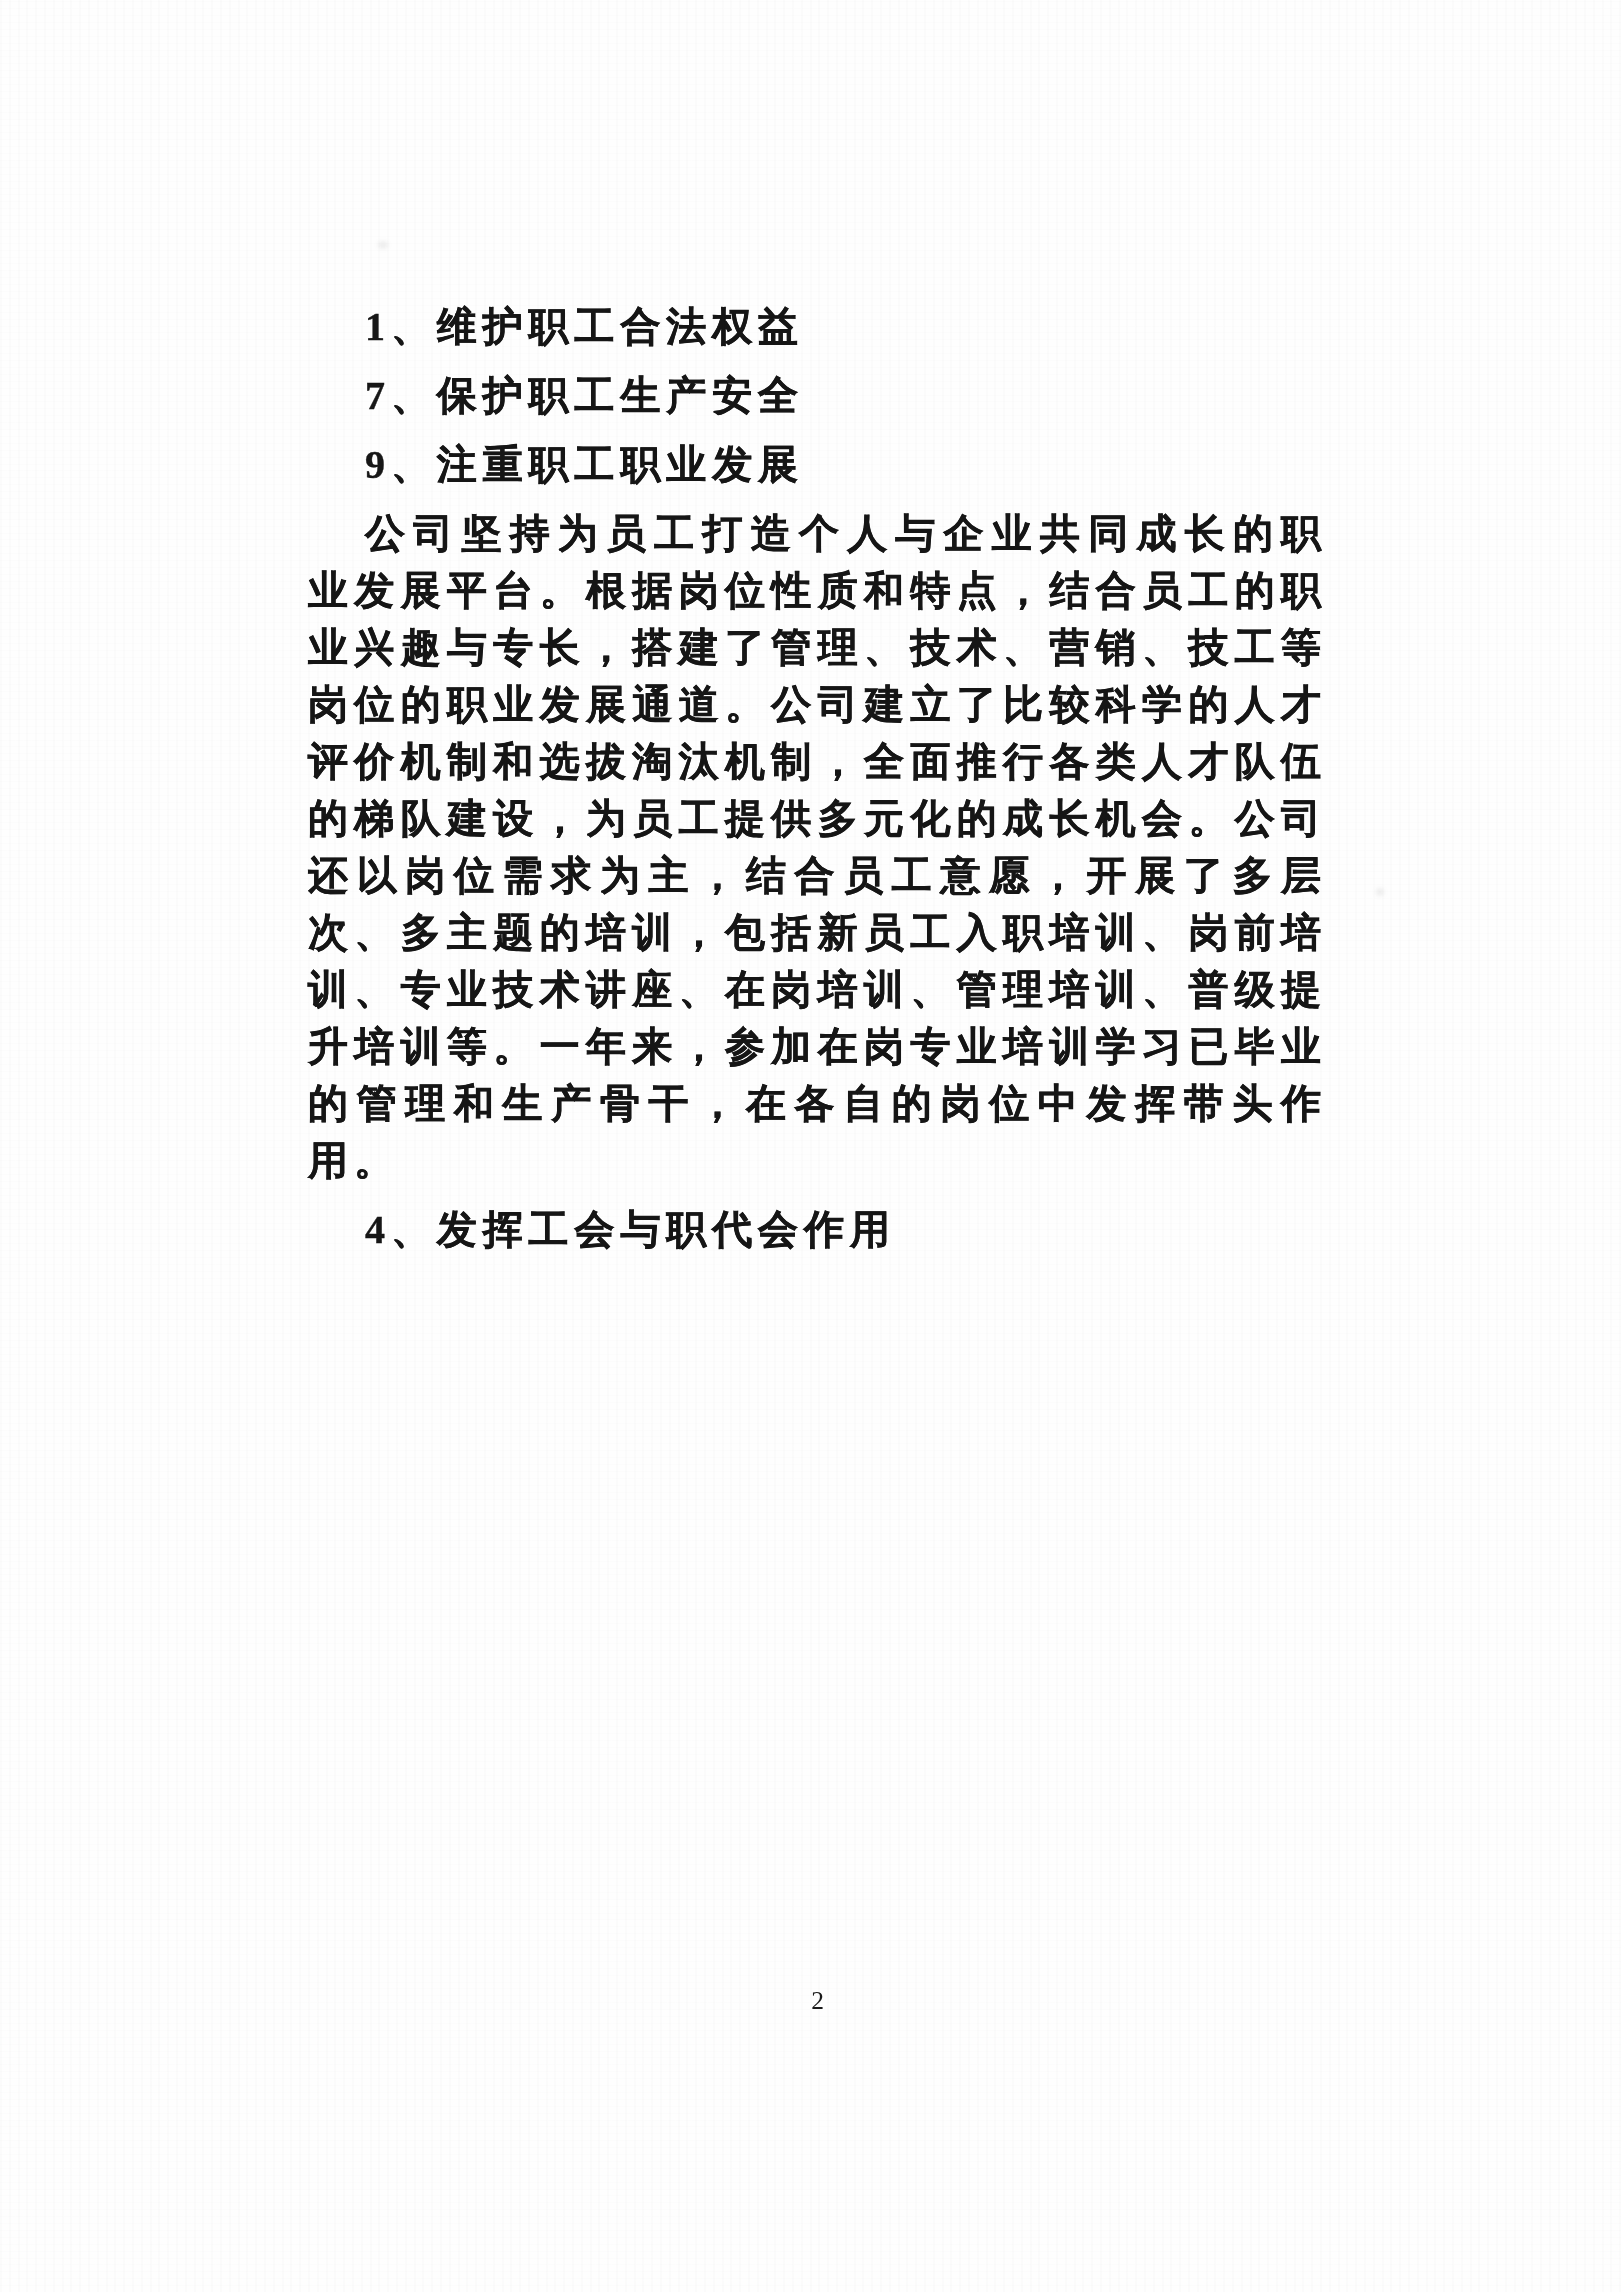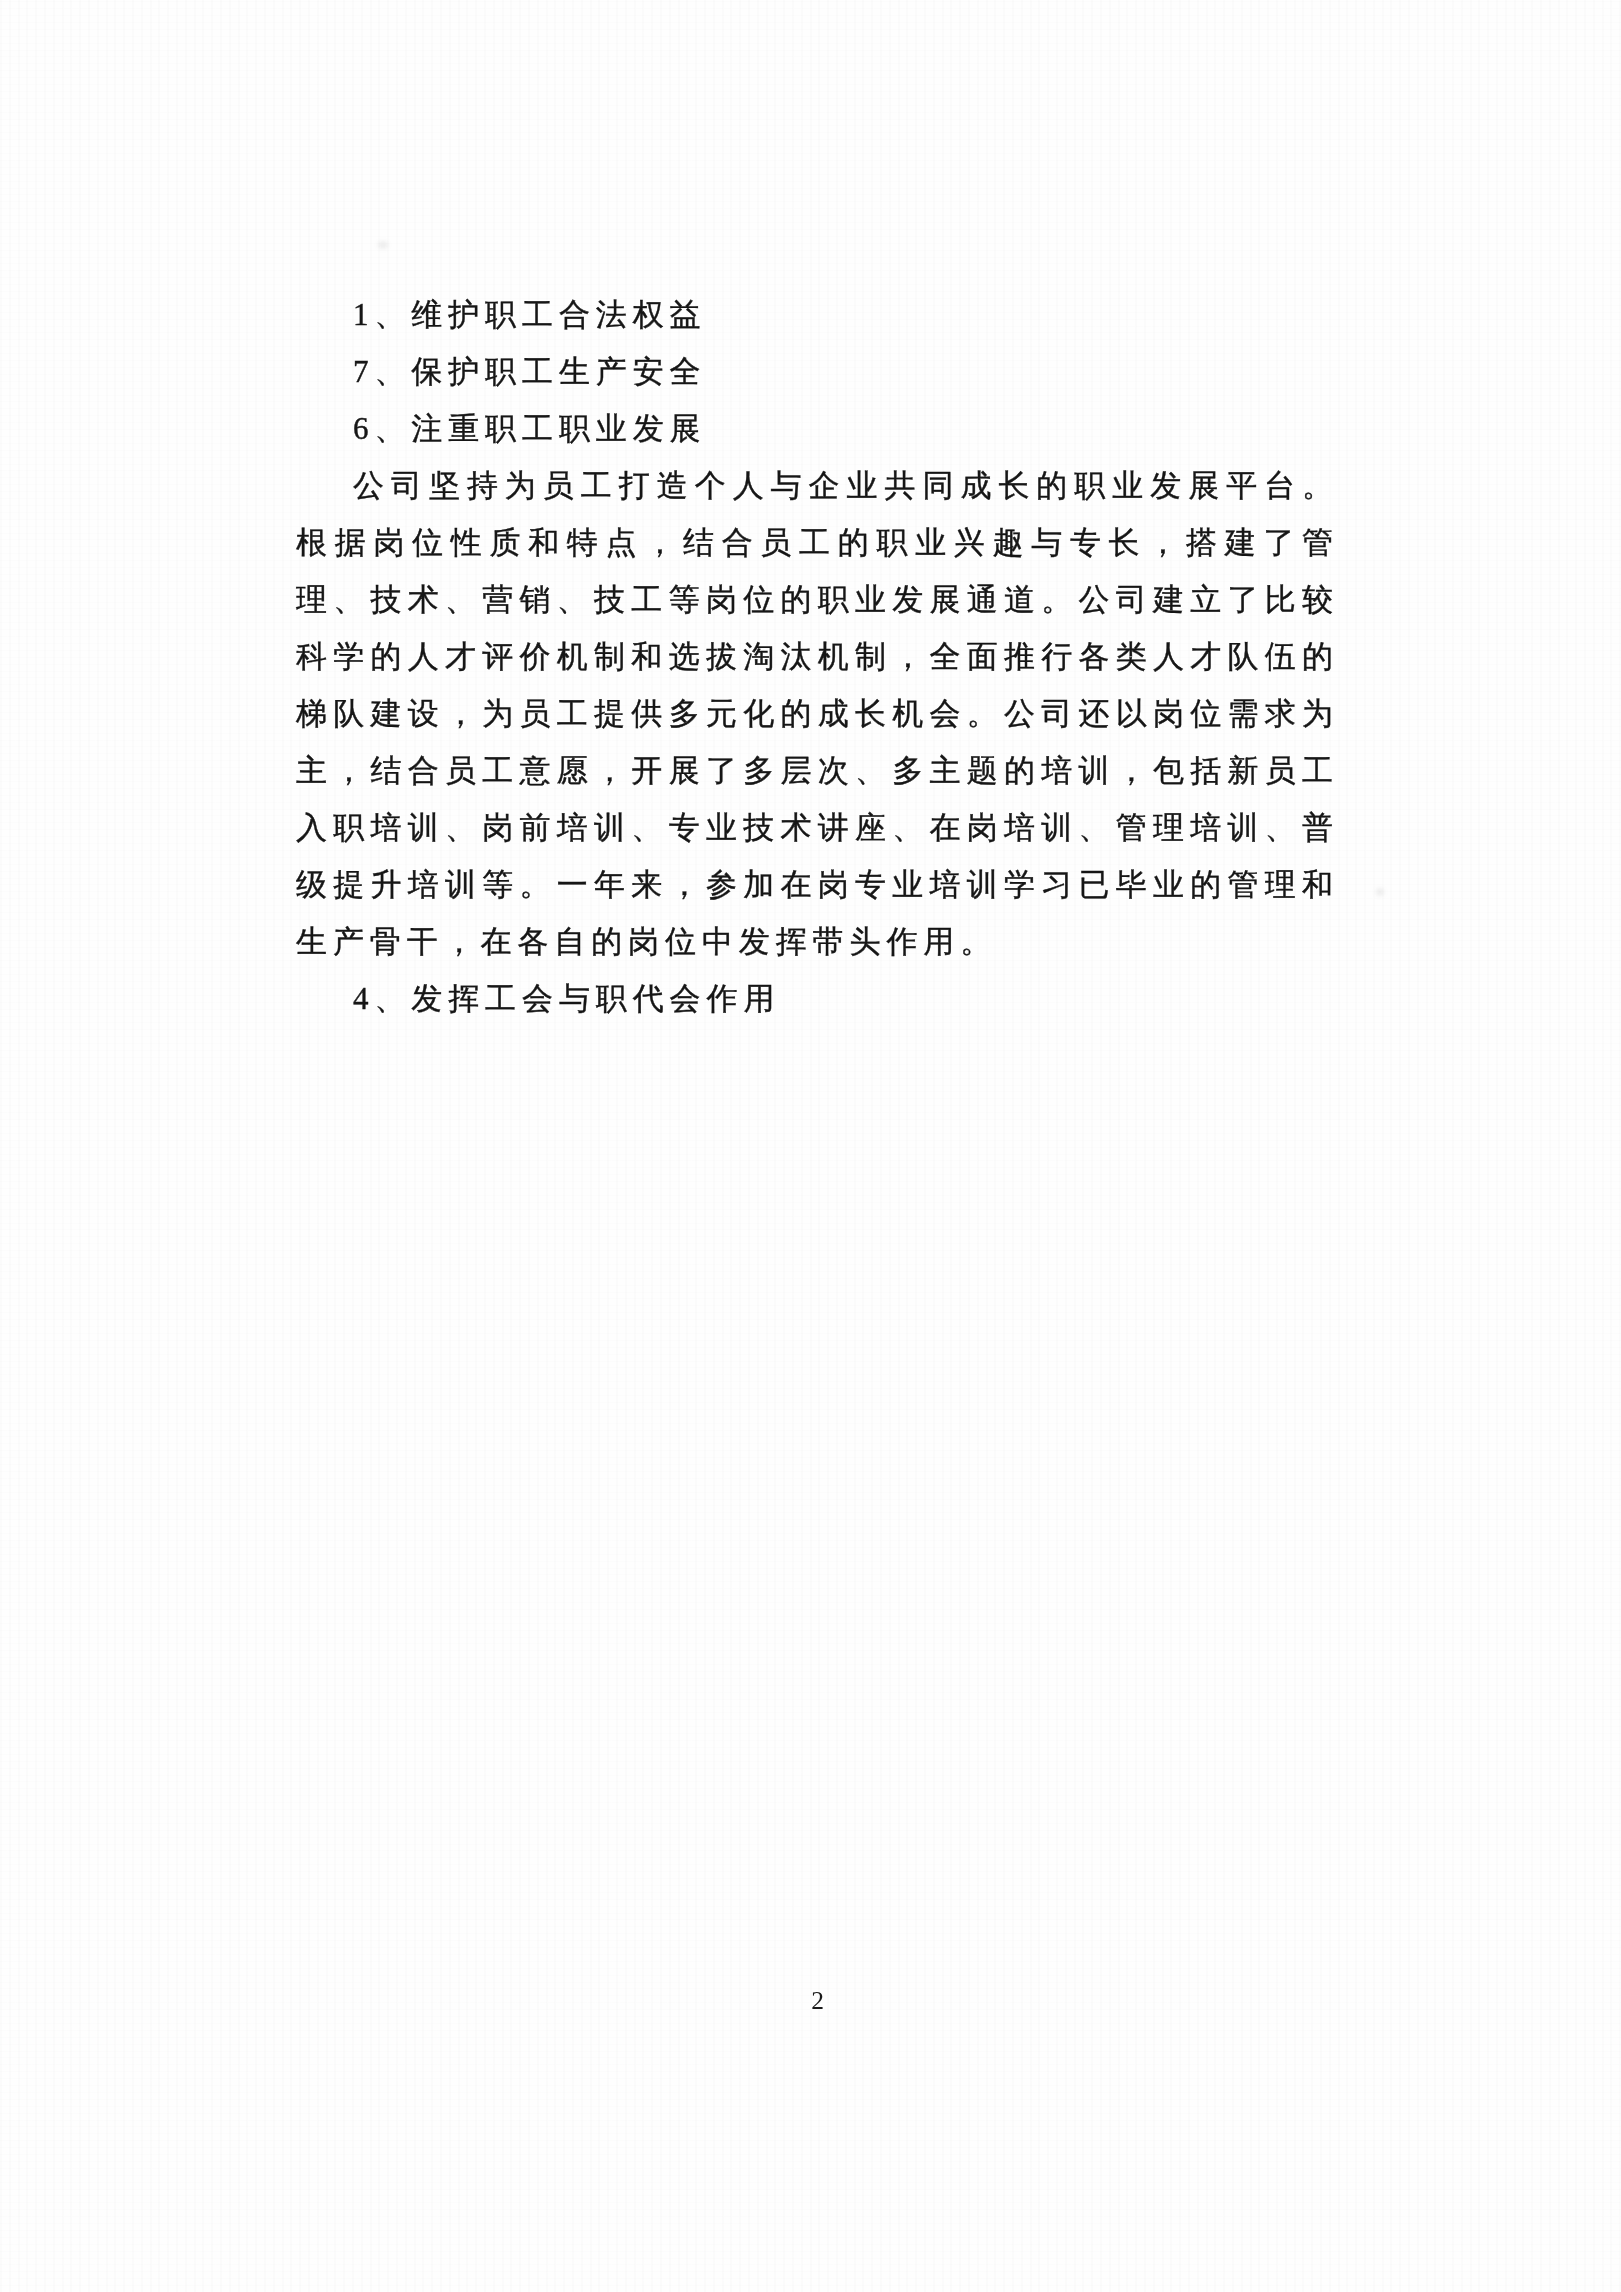--- a/index.html
+++ b/index.html
@@ -21,23 +21,23 @@
     font-family: "Liberation Serif", "DejaVu Serif", serif;
     overflow: hidden;
   }
   .content {
     position: absolute;
     left: 296px;
     top: 286px;
     width: 1043px;
   }
   .content h2, .content p {
-    margin: 0;
-    font-size: 31px;
-    font-weight: 400;
+    margin: 12px;
+    font-size: 40px;
+    font-weight: 700;
     line-height: 57px;
     letter-spacing: 5.9px;
     text-align: justify;
     text-justify: inter-character;
     text-indent: 57px;
     -webkit-text-stroke: 0.4px #161616;
   }
   .page-footer {
     position: absolute;
     left: 296px;
@@ -71,21 +71,21 @@
 
     <section>
       <h2>1、维护职工合法权益</h2>
     </section>
 
     <section>
       <h2>7、保护职工生产安全</h2>
     </section>
 
     <section>
-      <h2>6、注重职工职业发展</h2>
+      <h2>9、注重职工职业发展</h2>
       <p>公司坚持为员工打造个人与企业共同成长的职业发展平台。根据岗位性质和特点，结合员工的职业兴趣与专长，搭建了管理、技术、营销、技工等岗位的职业发展通道。公司建立了比较科学的人才评价机制和选拔淘汰机制，全面推行各类人才队伍的梯队建设，为员工提供多元化的成长机会。公司还以岗位需求为主，结合员工意愿，开展了多层次、多主题的培训，包括新员工入职培训、岗前培训、专业技术讲座、在岗培训、管理培训、普级提升培训等。一年来，参加在岗专业培训学习已毕业的管理和生产骨干，在各自的岗位中发挥带头作用。</p>
     </section>
 
     <section>
       <h2>4、发挥工会与职代会作用</h2>
     </section>
 
   </main>
 
   <footer class="page-footer">

